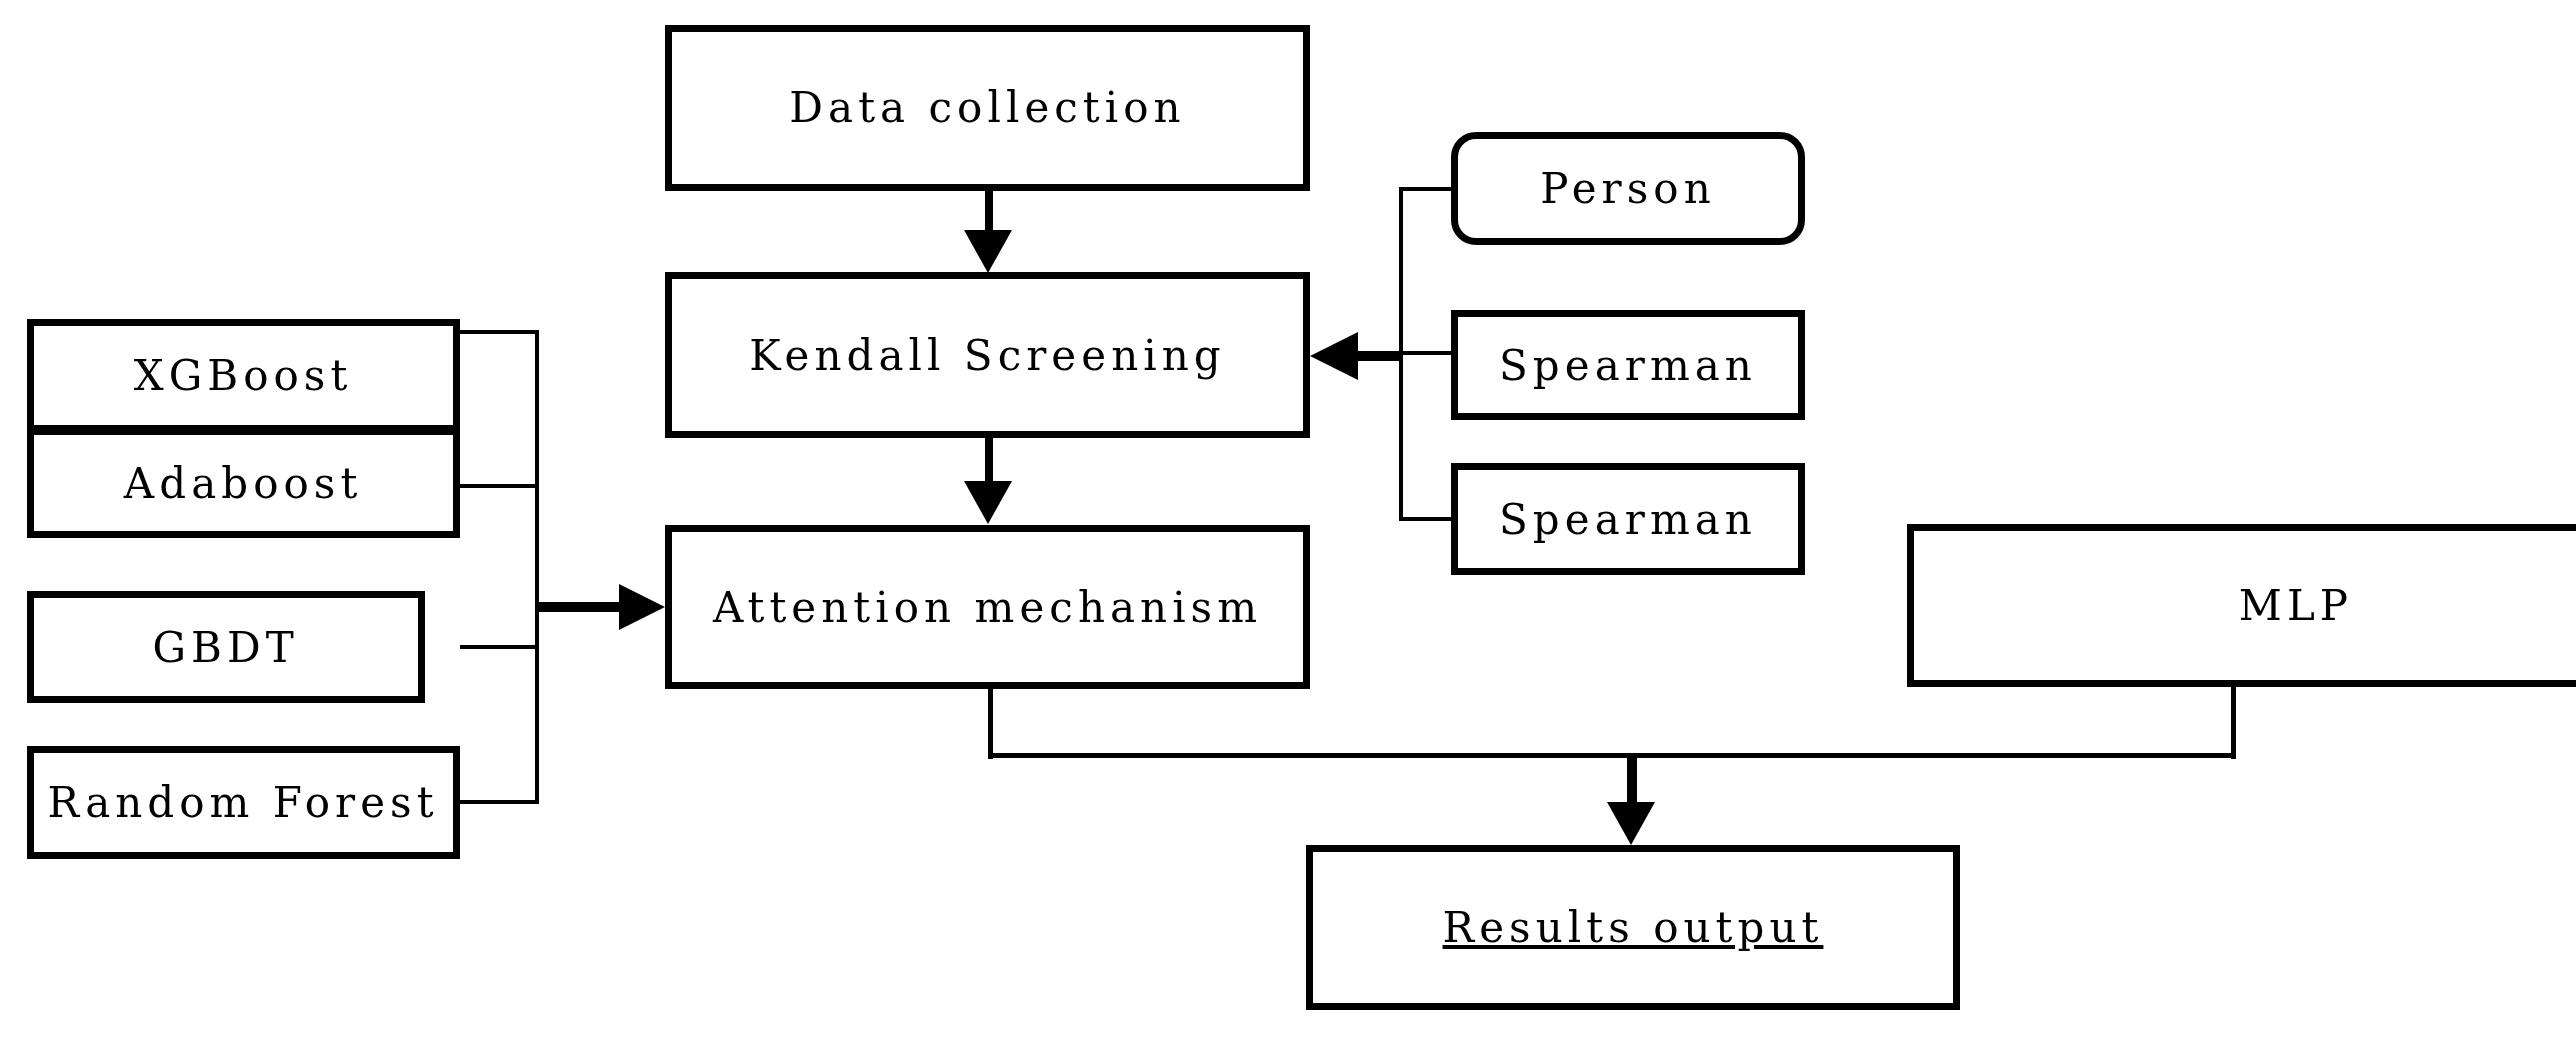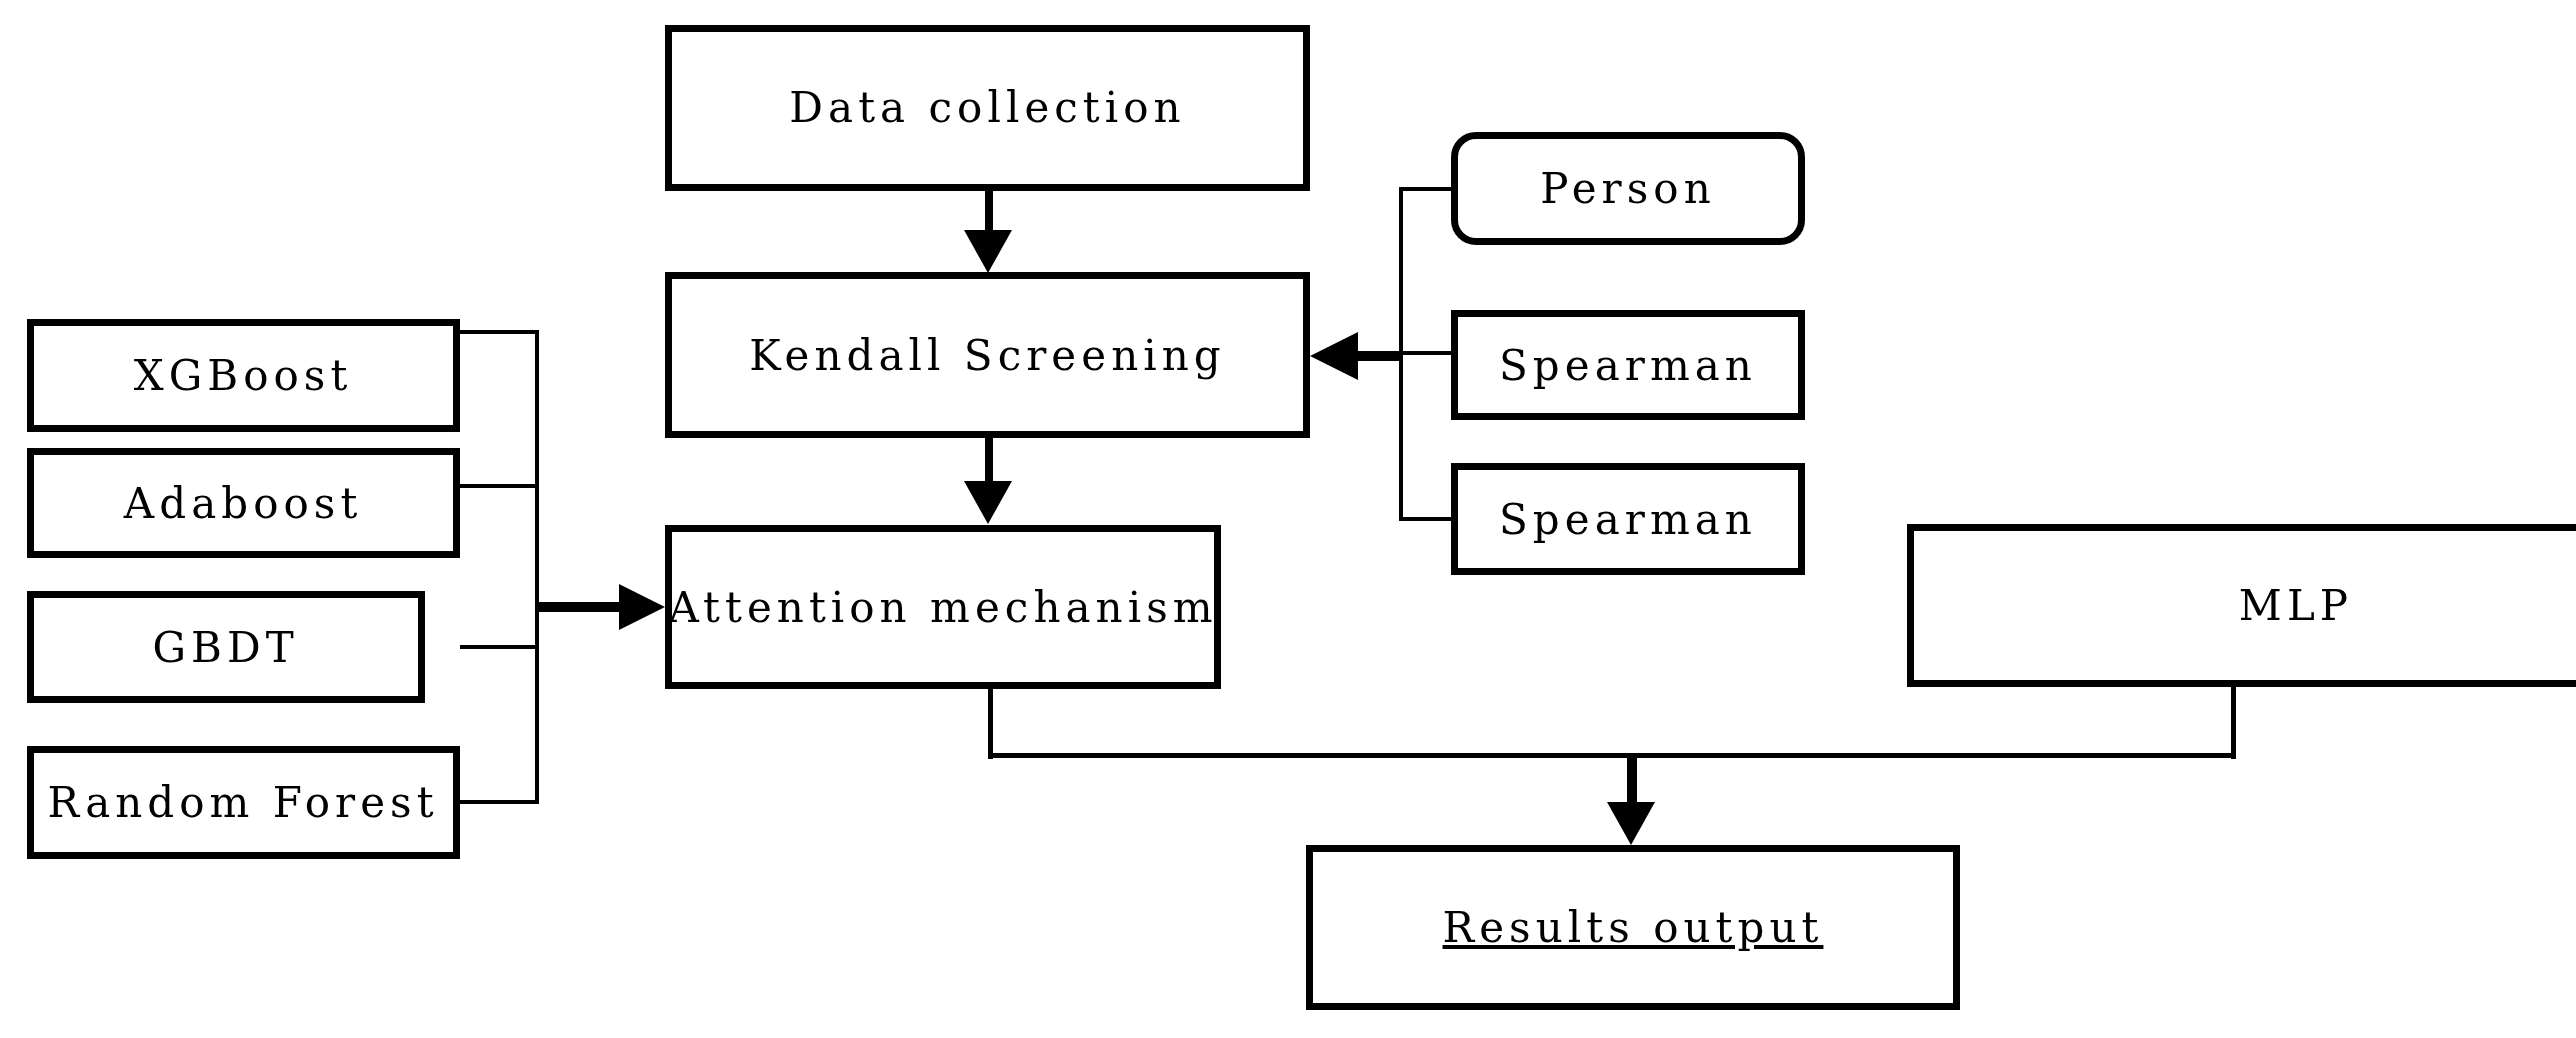--- a/index.html
+++ b/index.html
@@ -98,29 +98,29 @@
   <div class="tri tri-down" style="left:1607px; top:802px;"></div>
 
   <div class="node" style="left:665px; top:24.5px; width:645px; height:166px;">
     <span>Data collection</span>
   </div>
 
   <div class="node" style="left:665px; top:272px; width:645px; height:166px;">
     <span>Kendall Screening</span>
   </div>
 
-  <div class="node" style="left:665px; top:525px; width:556px; height:164px;text-align:center;">
+  <div class="node" style="left:665px; top:525px; width:645px; height:164px;text-align:center;">
     <span>Attention mechanism</span>
   </div>
 
   <div class="node" style="left:26.6px; top:276px; width:433px; height:113px;margin-top:43px;">
     <span>XGBoost</span>
   </div>
 
-  <div class="node" style="left:26.6px; top:448px; width:433px; height:110px;">
+  <div class="node" style="left:26.6px; top:428px; width:433px; height:110px;">
     <span>Adaboost</span>
   </div>
 
   <div class="node" style="left:26.6px; top:591px; width:398px; height:112px;">
     <span>GBDT</span>
   </div>
 
   <div class="node" style="left:26.6px; top:746px; width:433px; height:113px;">
     <span>Random Forest</span>
   </div>

